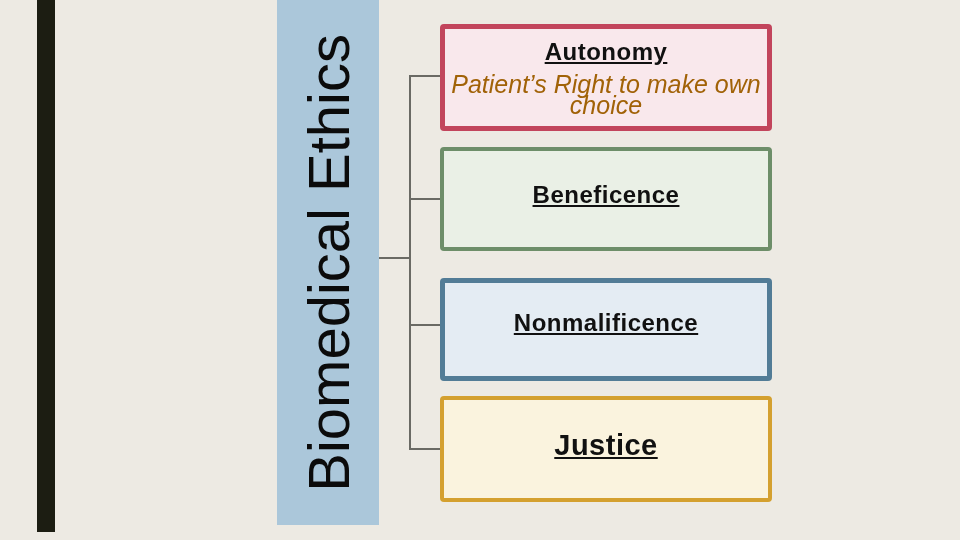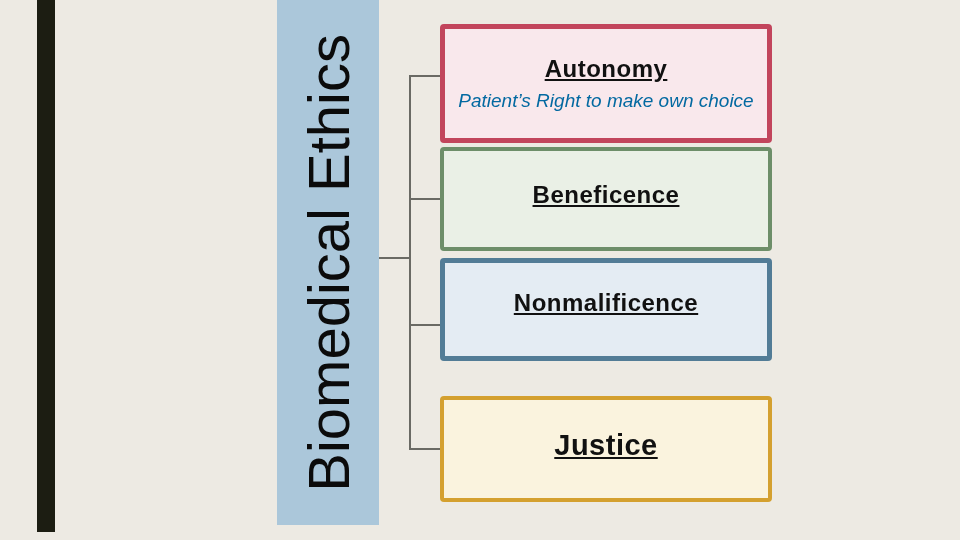--- a/index.html
+++ b/index.html
@@ -59,43 +59,43 @@
     box-sizing: border-box;
     border-style: solid;
     border-radius: 4px;
     display: flex;
     flex-direction: column;
     align-items: center;
     justify-content: center;
     text-align: center;
     padding: 2px 4px;
   }
-  .box-1 { top: 24px;  height: 119px; border-width: 5px; }
+  .box-1 { top: 24px;  height: 107px; border-width: 5px; }
   .box-2 { top: 147px; height: 104px; border-width: 4px; }
-  .box-3 { top: 258px; height: 103px; border-width: 5px; gap: 16px; }
+  .box-3 { top: 278px; height: 103px; border-width: 5px; gap: 16px; }
   .box-4 { top: 396px; height: 106px; border-width: 4px; text-align: center; }
   .box-title {
     font-weight: bold;
     text-decoration: underline;
     font-size: 24px;
     color: #111;
     line-height: 1.1;
     margin-bottom: 8px;
     letter-spacing: 0.5px;
   }
   .box-4 .box-title {
     font-size: 29px;
     margin-bottom: 6px;
   }
   .box-3 .box-title { margin-bottom: 12px; }
   .box-body {
     font-style: italic;
-    font-size: 19px;
+    font-size: 25px;
     line-height: 21px;
-    color: #0369a1;
+    color: #a16207;
     white-space: pre-line;
   }
 </style>
 </head>
 <body>
 
 <div class="slide">
 
   <div class="accent-bar"></div>
 

